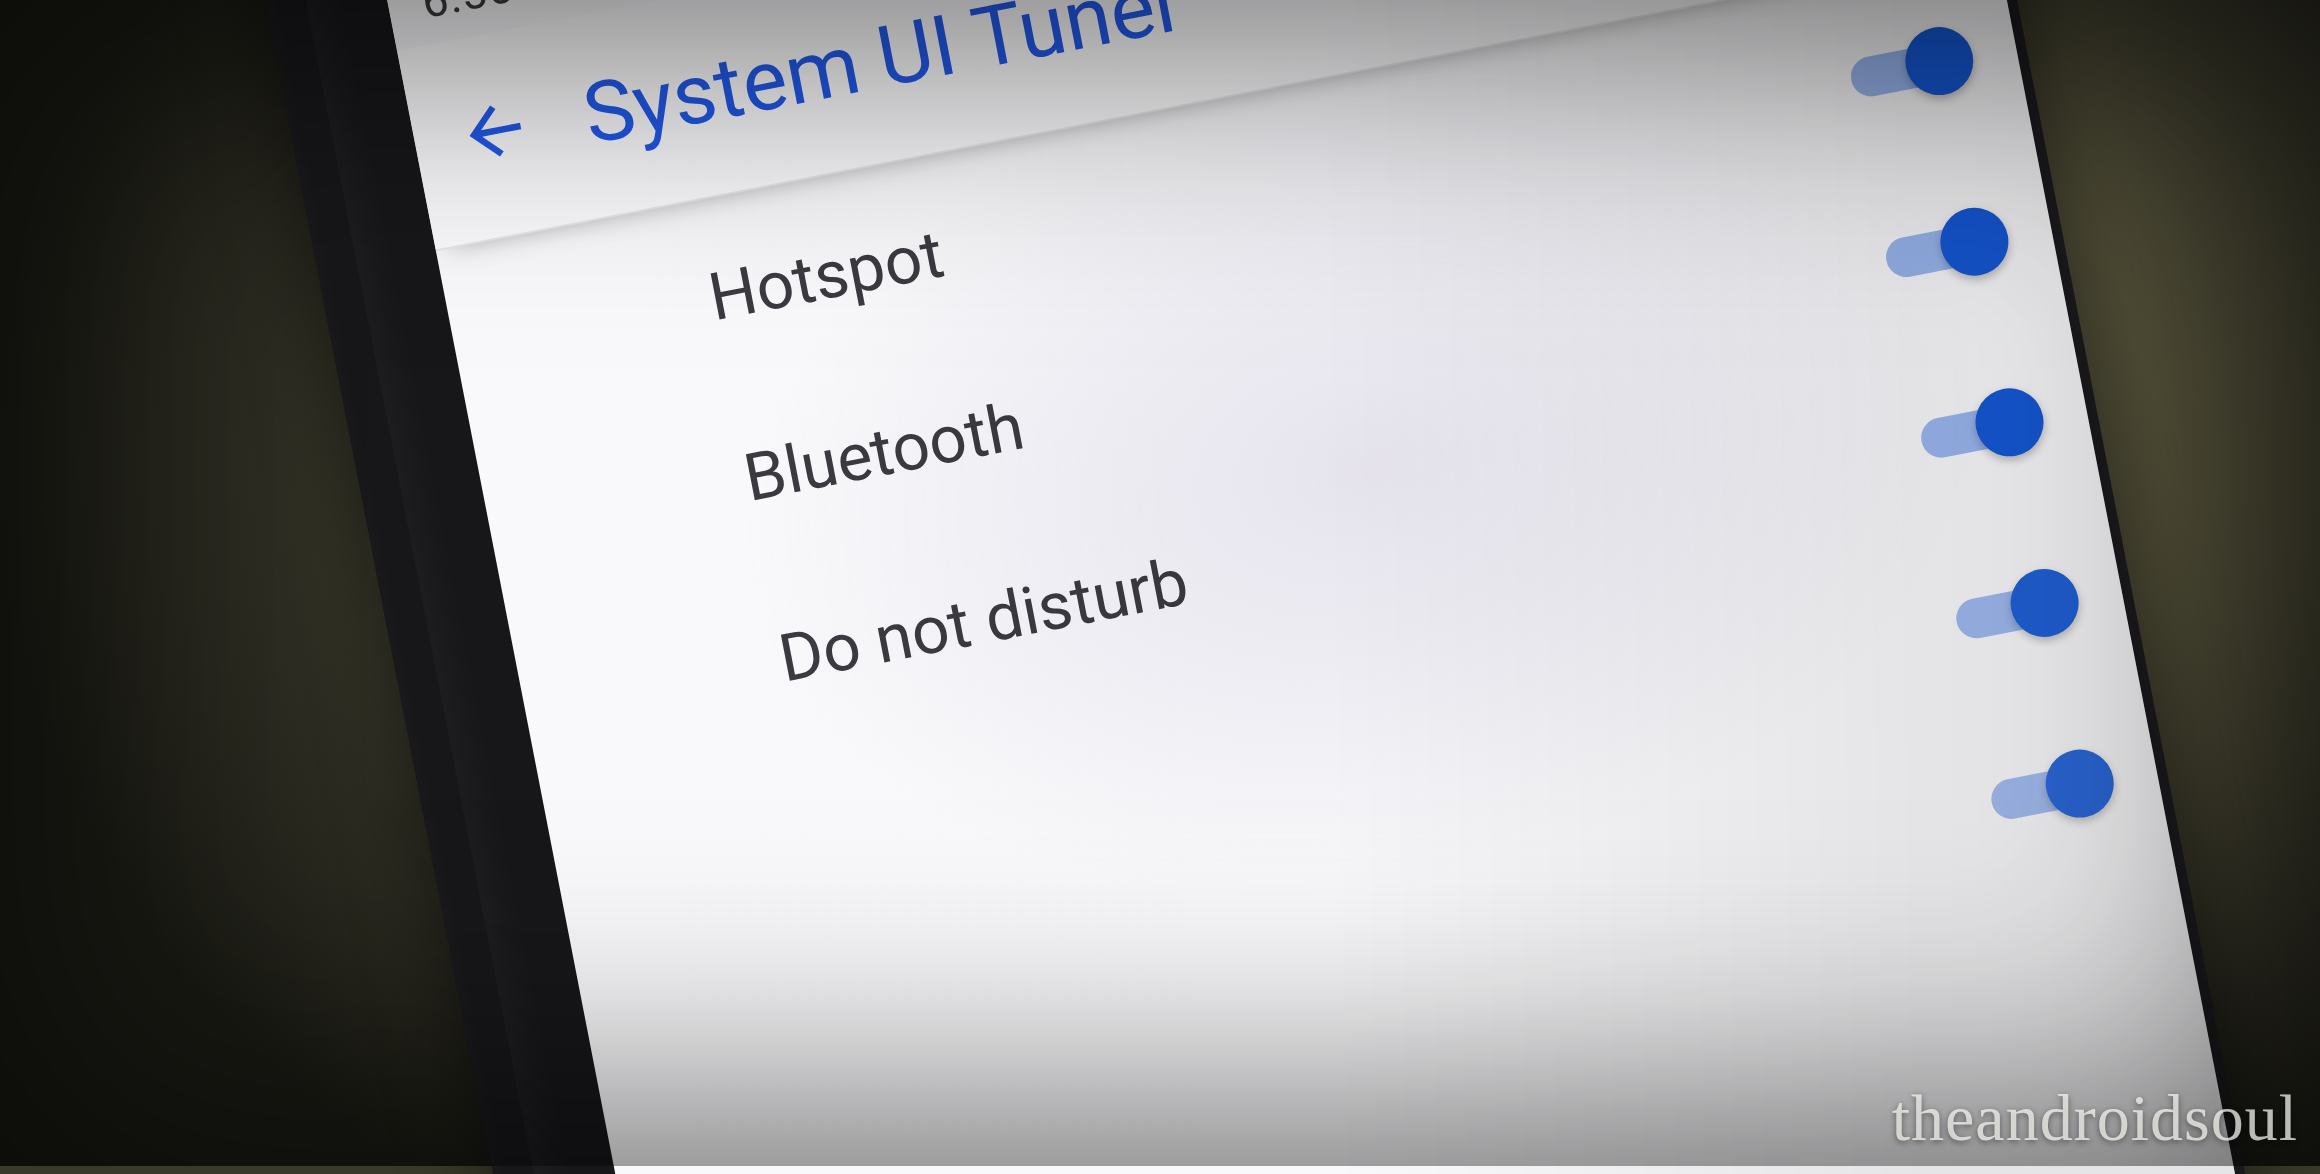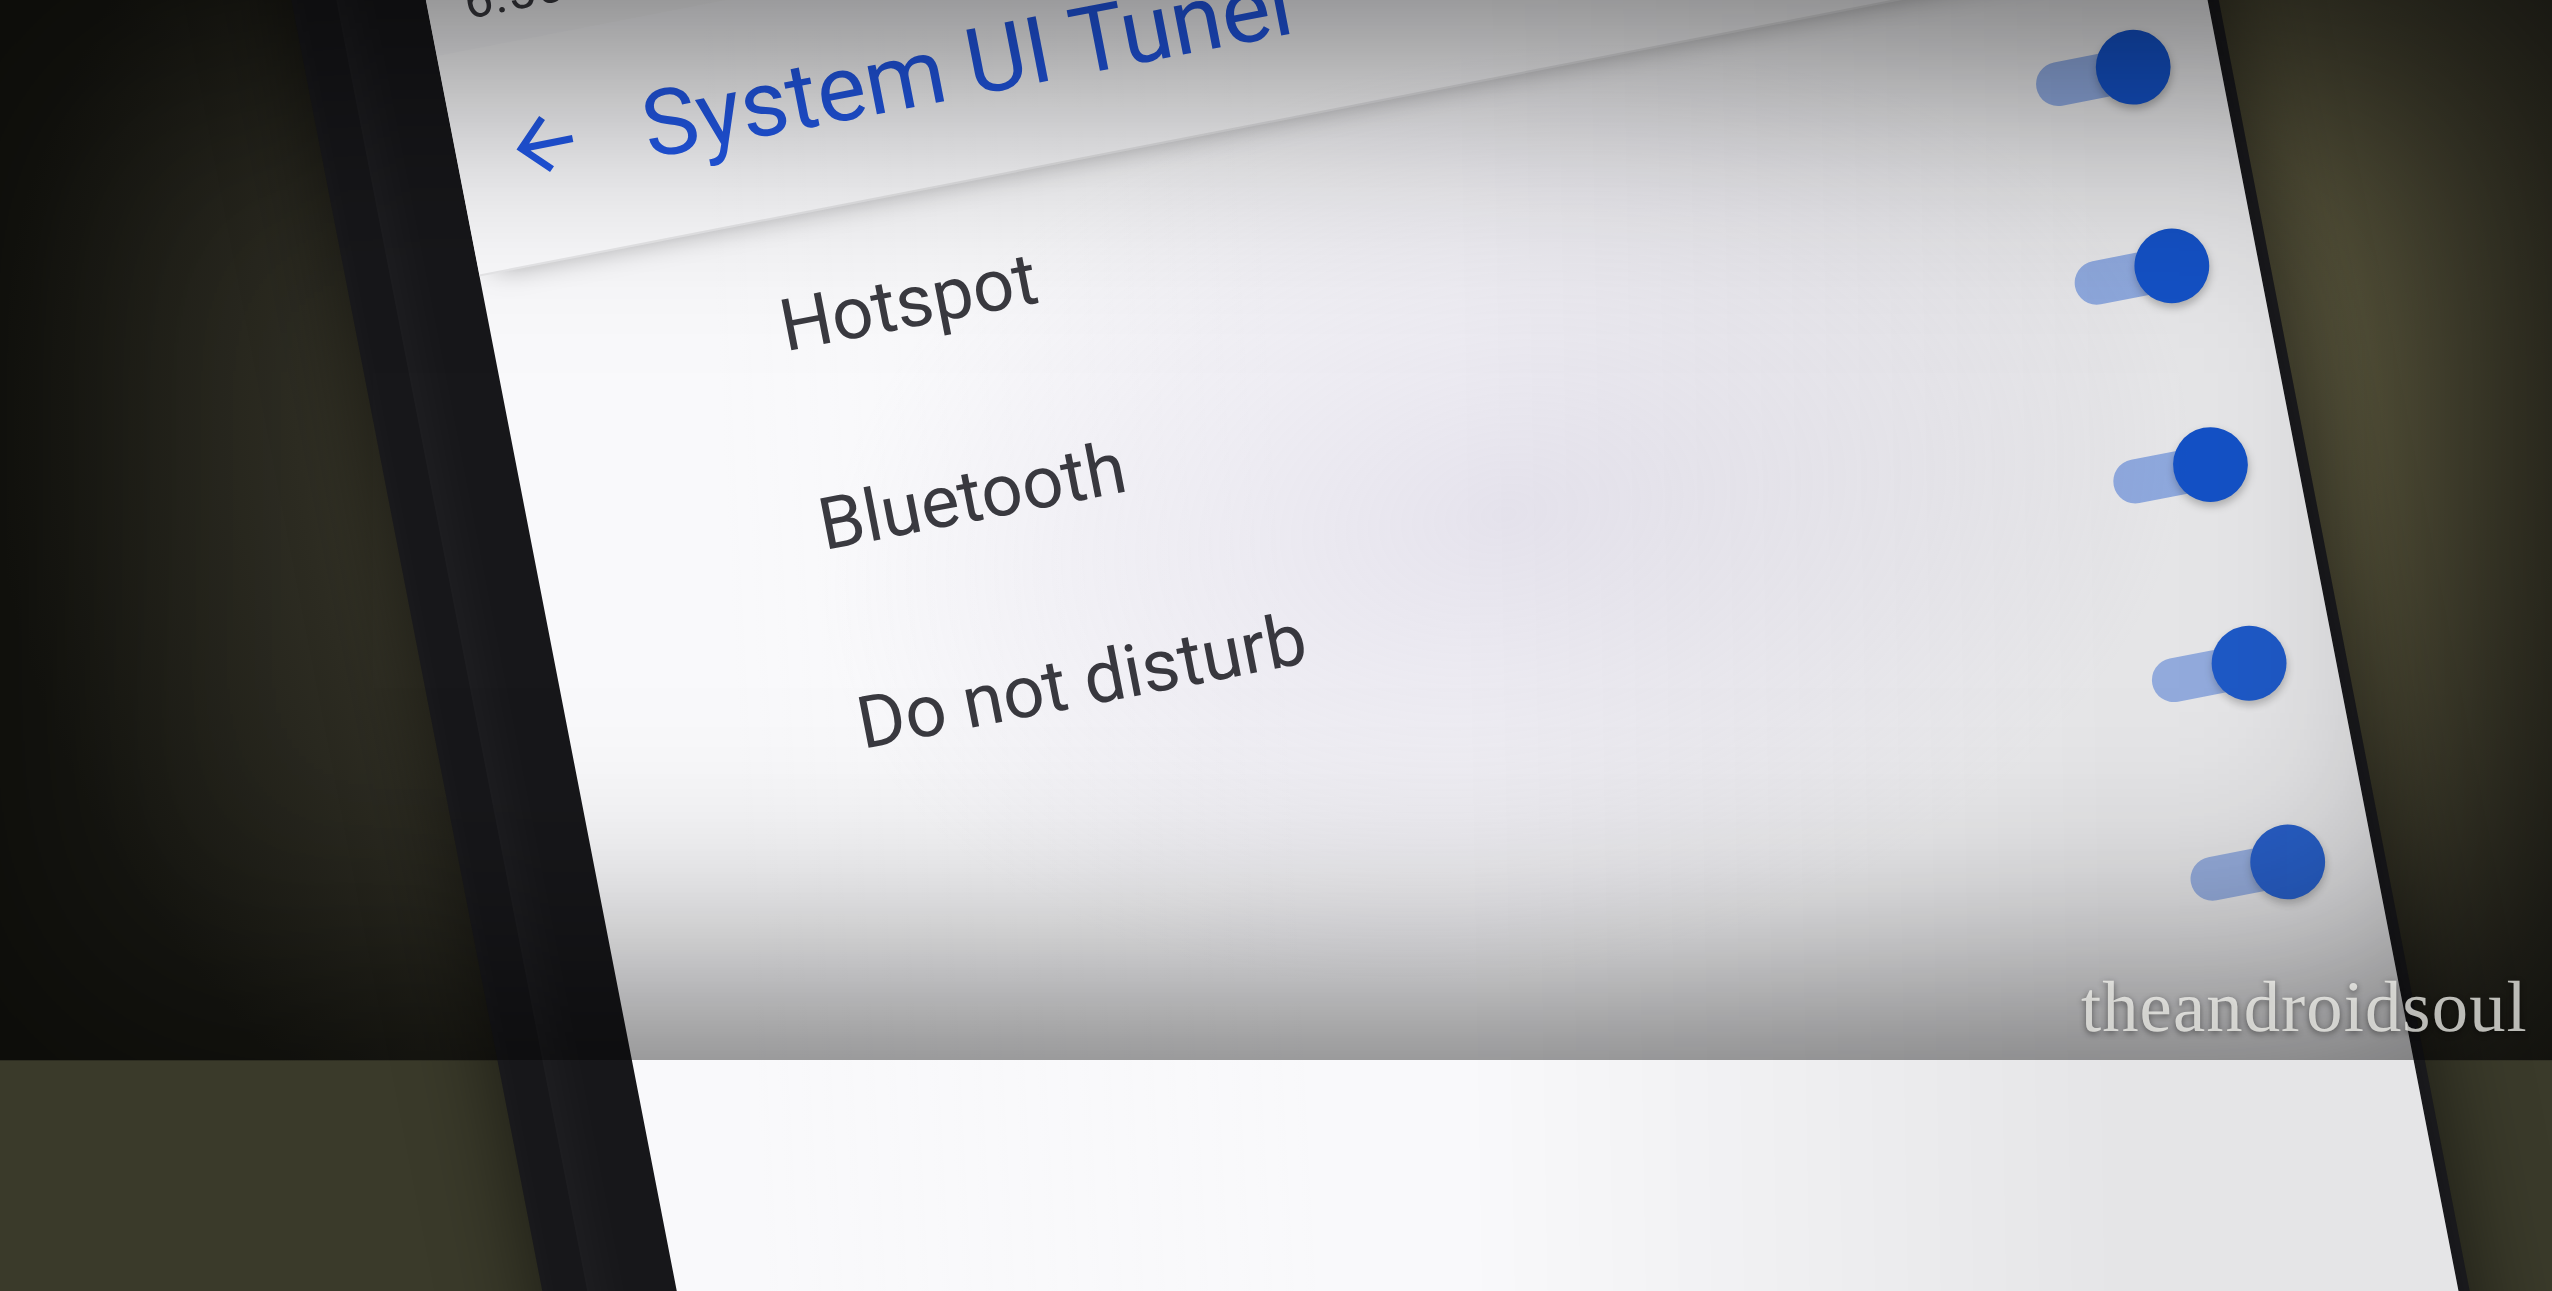--- a/index.html
+++ b/index.html
@@ -7,21 +7,21 @@
     padding: 0;
     width: 2320px;
     height: 1174px;
     overflow: hidden;
     font-family: Roboto, "Helvetica Neue", Arial, sans-serif;
     background: #3a3a2a;
   }
   .scene {
     position: relative;
     width: 2320px;
-    height: 964px;
+    height: 1166px;
     background: radial-gradient(ellipse 1400px 1000px at 60% 40%,
                 #6e6a4f 0%, #55523a 55%, #2e2d23 80%, #1a1a14 100%);
   }
 
   .phone-wrap {
     position: absolute;
     left: 0;
     top: 0;
     width: 2320px;
     height: 1174px;

